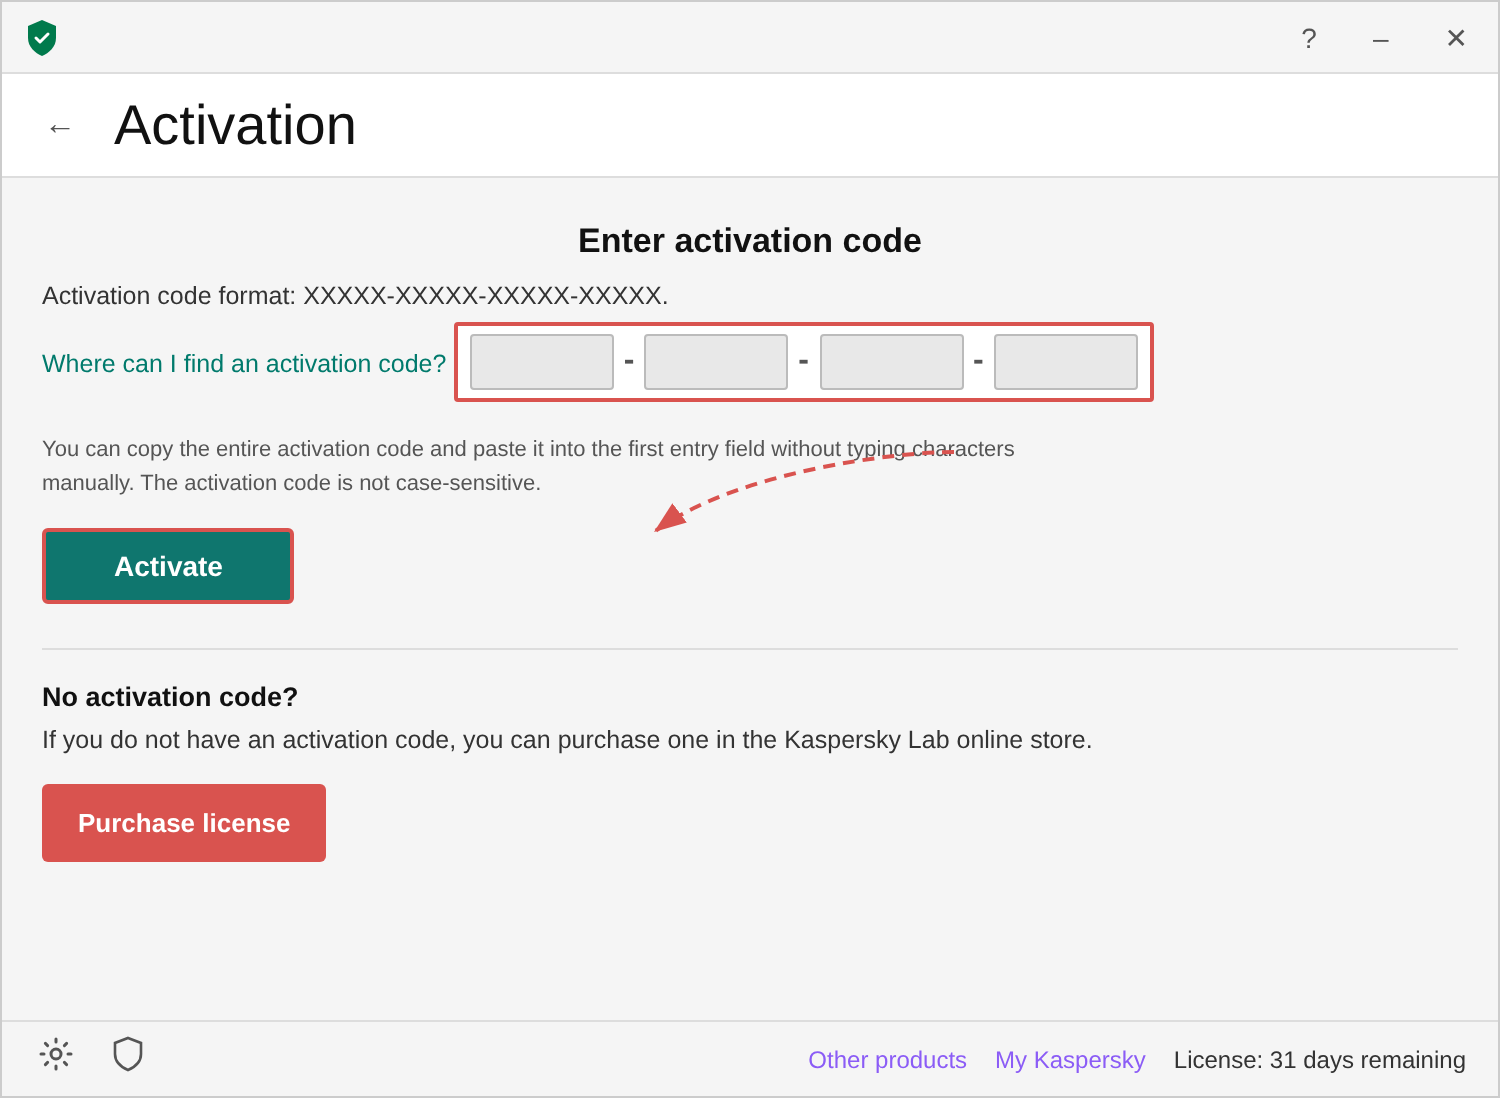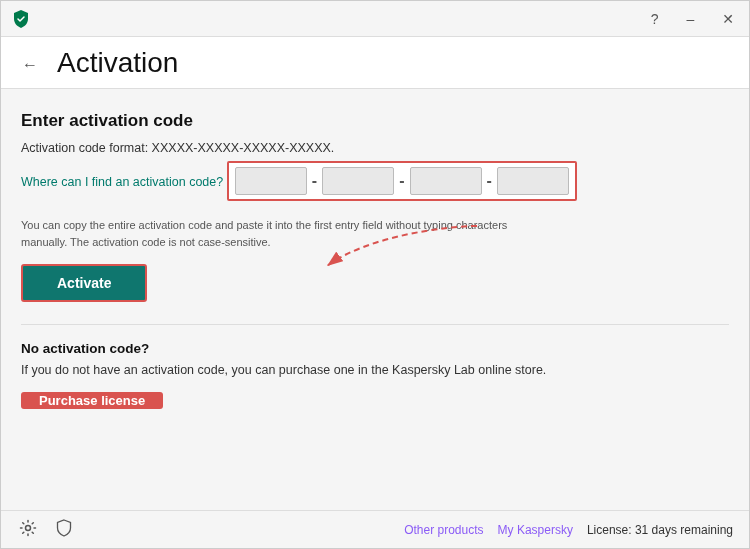--- a/index.html
+++ b/index.html
@@ -79,20 +79,21 @@
       background: #f5f5f5;
       padding: 22px 20px 10px 20px;
       overflow: hidden;
     }
 
     .section-title {
       font-size: 17px;
       font-weight: 600;
       color: #111;
       margin-bottom: 10px;
+      text-align: center;
     }
 
     .format-text {
       font-size: 12.5px;
       color: #333;
       margin-bottom: 6px;
     }
 
     .find-link {
       color: #007a6c;
@@ -168,21 +169,21 @@
       font-size: 12.5px;
       color: #333;
       margin-bottom: 12px;
       line-height: 1.5;
     }
     .purchase-btn {
       background: #d9534f;
       color: #fff;
       border: none;
       border-radius: 3px;
-      padding: 1px 18px;
+      padding: 12px 18px;
       font-size: 13px;
       font-weight: 600;
       cursor: pointer;
     }
 
     .footer {
       height: 38px;
       background: #f5f5f5;
       border-top: 1px solid #ddd;
       display: flex;

